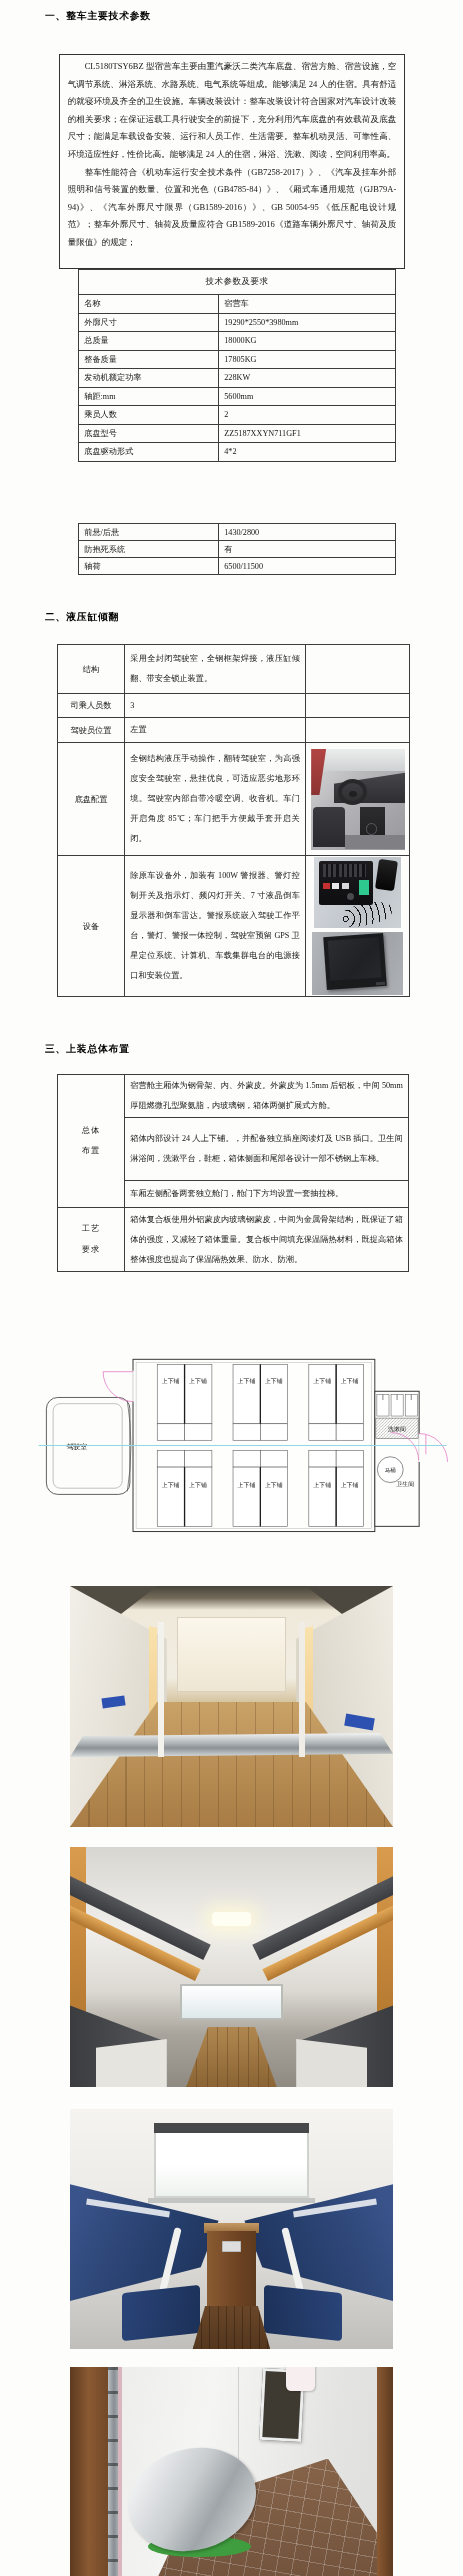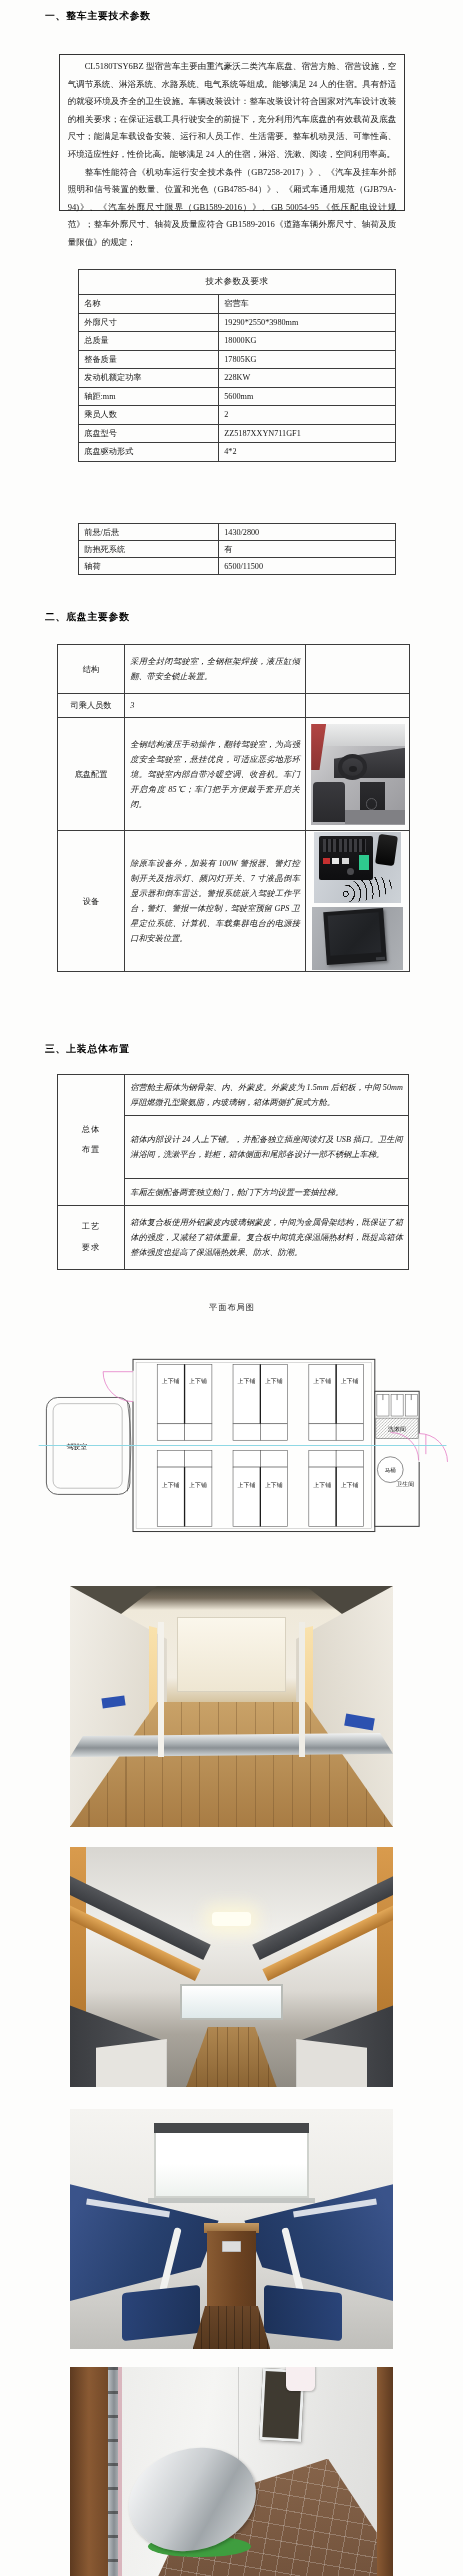--- a/index.html
+++ b/index.html
@@ -9,33 +9,33 @@
     background: #fdfdfc; color:#111;
     font-family: "Liberation Serif", serif;
     overflow: hidden;
   }
   .h-sec {
     position:absolute; left:45px; font-size:9.8px; font-weight:bold;
     font-family:"Liberation Sans", sans-serif; letter-spacing:0.8px; color:#000;
   }
   
   .intro-box {
-    position:absolute; left:59px; top:54px; width:346px; height:157px;
+    position:absolute; left:59px; top:54px; width:346px; height:215px;
     border:0.8px solid #333; padding:3.1px 7.7px;
     font-size:8.5px; line-height:17.6px; text-align:justify; color:#151515;
   }
   .intro-box p { text-indent:2em; }
   
   table.doc { position:absolute; border-collapse:collapse; table-layout:fixed; font-size:8.2px; color:#151515; }
   table.doc td { border:0.7px solid #3c3c3c; padding:1px 5.2px; vertical-align:middle; overflow:hidden; }
   td.th { text-align:center; font-size:8.5px; letter-spacing:0.5px; }
   td.lbl { text-align:center; }
   td.val { }
   .wrap2 { display:inline-block; width:2.4em; line-height:2.5; letter-spacing:1px; text-align:center; }
-  td.desc { line-height:15px; padding:3.1px 6.2px; text-align:justify;font-style:italic; }
+  td.desc { line-height:20px; padding:3.1px 6.2px; text-align:justify; }
   td.imgcell { padding:2.1px; vertical-align:middle; }
 
   
   .scene { position:relative; overflow:hidden; }
   .scene div { position:absolute; }
   .sc-cab { width:94px; height:101px; margin:0 auto; background:linear-gradient(135deg,#dddddd,#b8b8bb 40%,#97979b); }
   .cab-wind { left:0; top:0; width:100%; height:22%; background:linear-gradient(#eceded,#cfd0d1); }
   .cab-red { left:0; top:0; width:16%; height:46%; background:linear-gradient(#b24543,#8c3432); clip-path:polygon(0 0,100% 0,55% 100%,0 100%); }
   .cab-dash { left:24%; top:24%; width:76%; height:30%; background:linear-gradient(#46464a,#2e2e31); clip-path:polygon(0 36%,100% 0,100% 100%,0 100%); }
   .cab-wheel { left:28%; top:30%; width:29px; height:26px; border:4.1px solid #28282b; border-radius:50%; background:transparent; }
@@ -218,37 +218,42 @@
           <td>防抱死系统</td>
           <td>有</td>
         </tr>
     <tr style="height:17px">
           <td>轴荷</td>
           <td>6500/11500</td>
         </tr>
   </tbody>
     </table>
 
-  <div class="h-sec" style="top:611px">二、底盘主要参数</div>
+  <div class="h-sec" style="top:611px">二、液压缸倾翻</div>
 
   <table class="doc" style="left:57px; top:644px; width:351px">
     <colgroup>
         <col style="width:67px">
         <col style="width:181px">
         <col style="width:104px">
       </colgroup>
     <tbody>
         <tr style="height:49px">
       <td class="lbl">结构</td>
       <td class="desc">采用全封闭驾驶室，全钢框架焊接，液压缸倾翻、带安全锁止装置。</td>
       <td class="imgcell"></td>
     </tr>
     <tr style="height:24px">
       <td class="lbl">司乘人员数</td>
       <td class="desc">3</td>
+      <td class="imgcell"></td>
+    </tr>
+    <tr style="height:25px">
+      <td class="lbl">驾驶员位置</td>
+      <td class="desc">左置</td>
       <td class="imgcell"></td>
     </tr>
     <tr style="height:113px">
       <td class="lbl">底盘配置</td>
       <td class="desc">全钢结构液压手动操作，翻转驾驶室，为高强度安全驾驶室，悬挂优良，可适应恶劣地形环境。驾驶室内部自带冷暖空调、收音机。车门开启角度 85℃；车门把手方便戴手套开启关闭。</td>
       <td class="imgcell">
         <div class="scene sc-cab">
           <div class="cab-wind"></div>
           <div class="cab-red"></div>
           <div class="cab-dash"></div>
@@ -304,21 +309,20 @@
     <tr style="height:27px">
       <td class="desc">车厢左侧配备两套独立舱门，舱门下方均设置一套抽拉梯。</td>
     </tr>
     <tr style="height:64px">
       <td class="lbl"><span class="wrap2">工艺要求</span></td>
       <td class="desc">箱体复合板使用外铝蒙皮内玻璃钢蒙皮，中间为金属骨架结构，既保证了箱体的强度，又减轻了箱体重量。复合板中间填充保温隔热材料，既提高箱体整体强度也提高了保温隔热效果、防水、防潮。</td>
     </tr>
   </tbody>
     </table>
 
-  <div class="plan-title">平面布局图</div>
 
   <svg class="floorplan" width="464" height="258" viewBox="0 0 900 500">
     <defs>
       <pattern id="hatch" width="6" height="6" patternUnits="userSpaceOnUse">
         <path d="M0 6 L6 0" stroke="#8a8a8a" stroke-width="1"></path>
       </pattern>
     </defs>
 
     <g>
       <rect x="90" y="152" width="162" height="188" rx="22" fill="#fdfdfc" stroke="#555" stroke-width="1.8"></rect>

